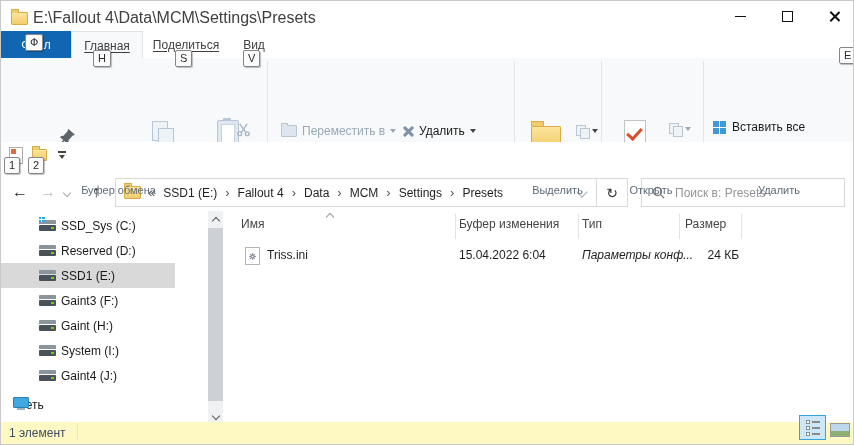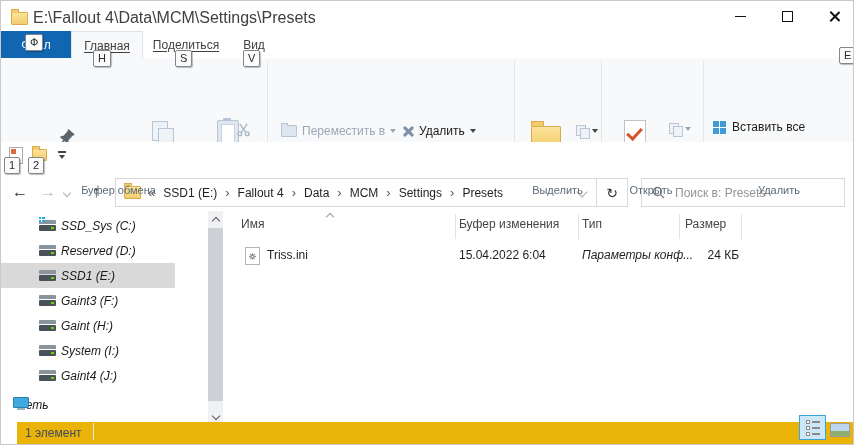--- a/index.html
+++ b/index.html
@@ -91,21 +91,21 @@
   .addrbox{position:absolute;left:114px;top:4px;width:513px;height:29px;border:1px solid #d9d9d9;box-sizing:border-box;display:flex;align-items:center;background:#fff;}
   .crumb{padding:0 7px;white-space:nowrap;color:#1f1f1f;}
   .crumbsep{color:#555;padding:0 1px;font-size:13px;}
   .addr-dd{margin-left:auto;width:28px;display:flex;justify-content:center;align-items:center;height:100%;}
   .refreshcell{width:30px;height:100%;border-left:1px solid #d9d9d9;display:flex;align-items:center;justify-content:center;font-size:14px;color:#333;}
   .searchbox{position:absolute;left:640px;top:4px;width:204px;height:29px;border:1px solid #d9d9d9;box-sizing:border-box;display:flex;align-items:center;gap:8px;padding:0 10px;background:#fff;}
   .searchbox input{border:none;outline:none;font:inherit;color:#333;width:150px;background:transparent;}
   .searchbox input::placeholder{color:#949494;}
   
   .sidebar{position:absolute;left:0;top:210px;width:222px;bottom:22px;background:#fff;}
-  .sideitem{position:absolute;left:0;width:174px;height:25px;display:flex;align-items:center;font-style:italic;}
+  .sideitem{position:absolute;left:0;width:174px;height:25px;display:flex;align-items:center;}
   .sideitem.sel{background:#d9d9d9;}
   .sideitem .lbl{margin-left:60px;}
   .sideitem.net .lbl{margin-left:16px;}
   .drive{position:absolute;left:38px;top:7px;width:17px;height:11px;}
   .drive::before{content:"";position:absolute;left:0;right:0;top:0;height:4px;background:#8a949c;border-radius:1px 1px 0 0;}
   .drive::after{content:"";position:absolute;left:0;right:0;bottom:0;height:6px;background:#49525a;border-radius:1px;}
   .drive .led{position:absolute;right:2px;bottom:2px;width:3px;height:2px;background:#6dd400;z-index:2;}
   .drive .flag{position:absolute;left:0;top:-3px;width:6px;height:5px;background:#29a8e0;z-index:3;
     background-image:linear-gradient(to right,transparent 2px,#fff 2px,#fff 3px,transparent 3px),linear-gradient(to bottom,transparent 2px,#fff 2px,#fff 3px,transparent 3px);}
   .neticon{position:absolute;left:12px;top:5px;width:16px;height:14px;}
@@ -115,21 +115,21 @@
   .sb-btn{position:absolute;left:0;width:15px;height:17px;display:flex;align-items:center;justify-content:center;background:#f0f1f2;}
   .sb-thumb{position:absolute;left:0;top:17px;width:15px;height:173px;background:#cdd1d5;}
   .chev.tiny{width:5px;height:5px;border-width:1.5px;border-color:#5a5a5a;}
   .filearea{position:absolute;left:222px;top:210px;right:0;bottom:22px;background:#fff;}
   .colhead{position:absolute;top:6px;color:#454545;white-space:nowrap;}
   .colsep{position:absolute;top:3px;height:25px;width:1px;background:#e3e3e3;}
   .filerow{position:absolute;left:0;top:34px;right:0;height:22px;}
   .cell{position:absolute;top:3px;white-space:nowrap;color:#1f1f1f;}
   .inifile{position:absolute;left:22px;top:2px;width:13px;height:16px;background:#fff;border:1px solid #b5b5b5;display:flex;align-items:center;justify-content:center;}
   
-  .statusbar{position:absolute;left:16px;bottom:0;right:0;height:22px;background:#eab308;}
+  .statusbar{position:absolute;left:0;bottom:0;right:0;height:22px;background:#fef9c3;}
   .statustext{position:absolute;left:8px;top:4px;color:#3f4d61;}
   .statussep{position:absolute;left:76px;top:1px;width:1px;height:17px;background:#e4e4e4;}
   .viewbtn-details{position:absolute;right:27px;bottom:4px;width:27px;height:25px;border:1px solid #38a3dc;background:#cbe7f8;box-sizing:border-box;display:flex;align-items:center;justify-content:center;}
   .dglyph{display:flex;flex-direction:column;gap:2px;}
   .dglyph .r{display:flex;align-items:center;gap:2px;}
   .dglyph .b{width:4px;height:4px;border:1px solid #8a8a8a;background:#fff;box-sizing:border-box;}
   .dglyph .l{width:8px;height:2px;background:#8a8a8a;}
   .viewbtn-thumbs{position:absolute;right:3px;bottom:7px;width:20px;height:14px;border:1px solid #9a9a9a;background:linear-gradient(#bcd7ee 55%,#8fae72 55%);box-sizing:border-box;}
 </style>
 </head>

